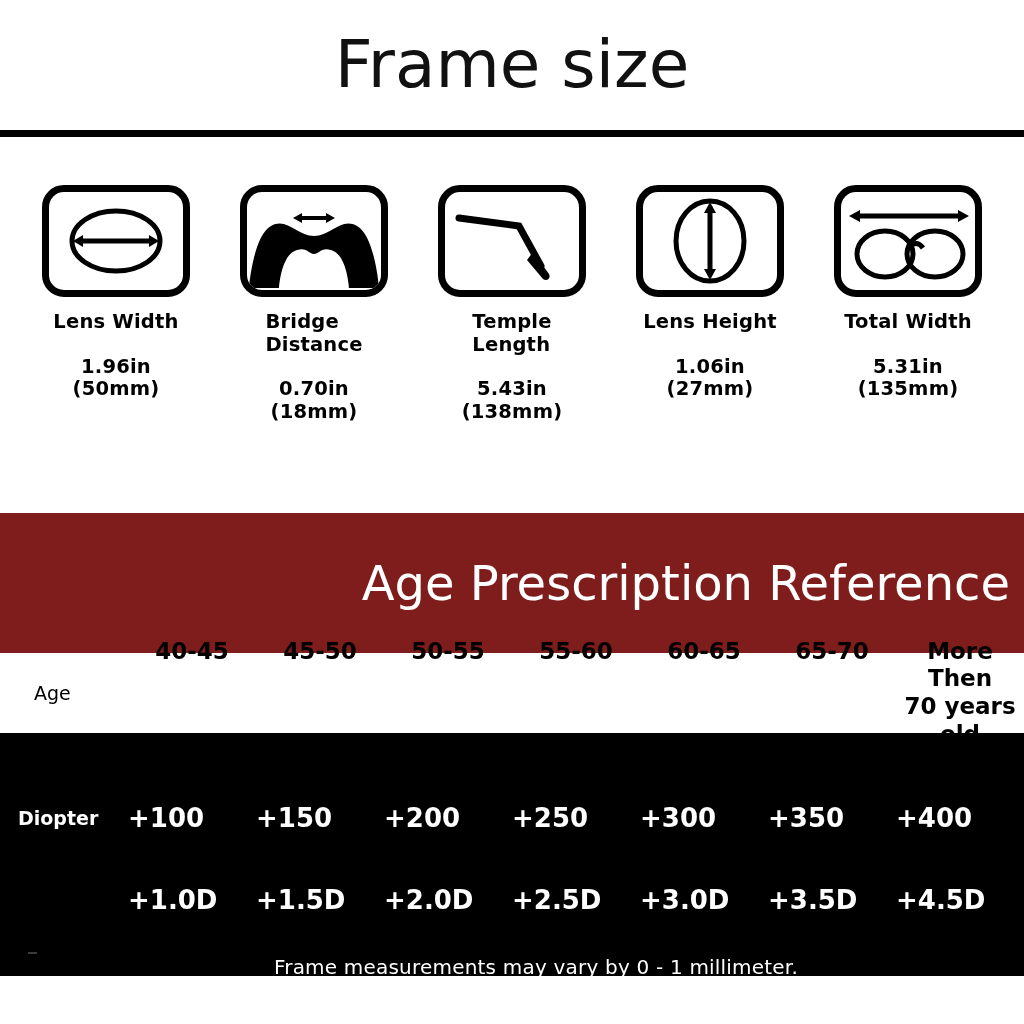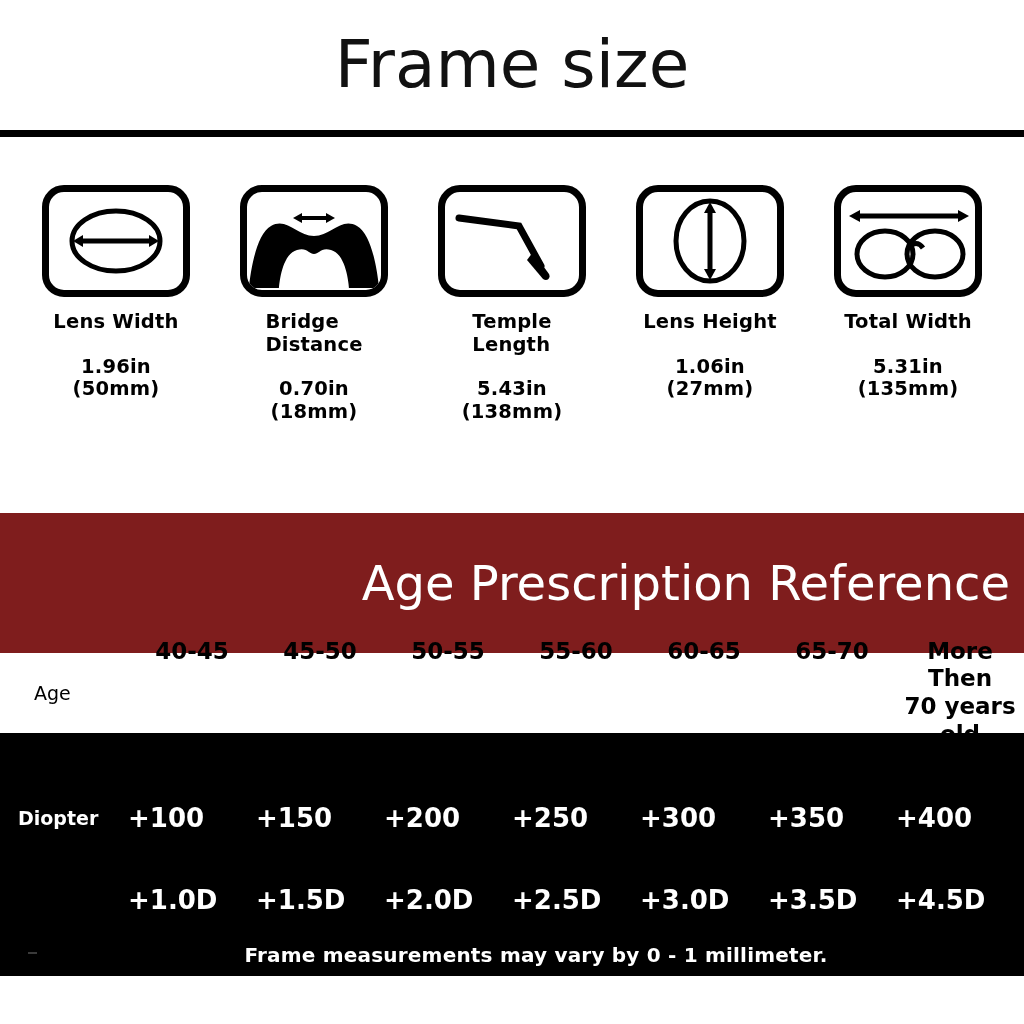--- a/index.html
+++ b/index.html
@@ -165,22 +165,22 @@
     display: flex;
   }
   .drow .dcells .cell {
     flex: 1;
     font-size: 26px;
     font-weight: bold;
   }
   .footnote {
     text-align: center;
     font-size: 20px;
-    font-weight: bold;
-    margin-top: 2px;
+    font-weight: normal;
+    margin-top: 14px;
     letter-spacing: .2px;
     padding-left: 48px;
   }
   .tiny-dash {
     position: absolute;
     left: 28px;
     bottom: 22px;
     width: 9px;
     height: 2px;
     background: #3a3a3a;

